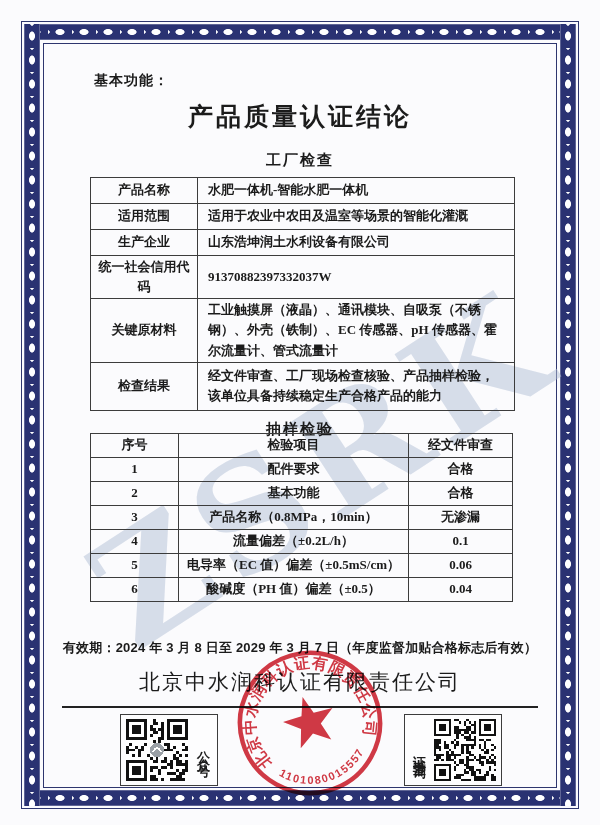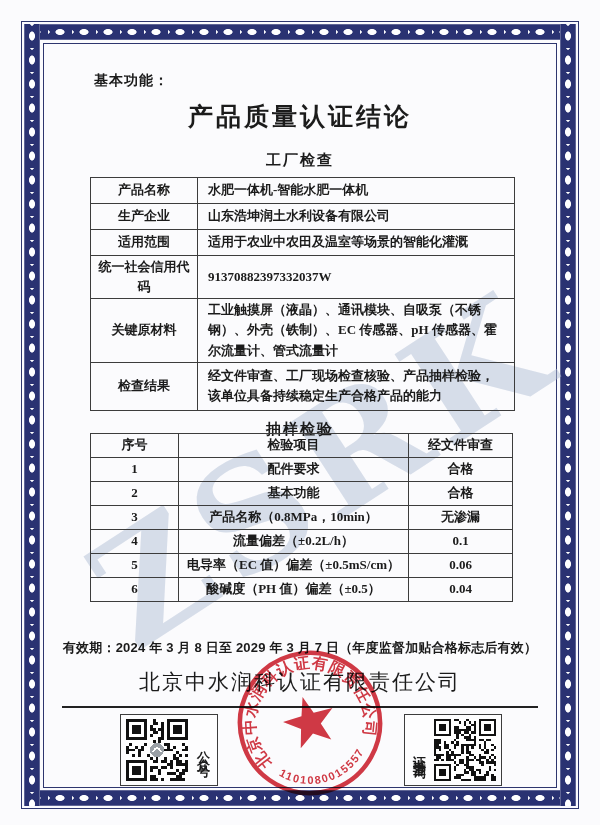--- a/index.html
+++ b/index.html
@@ -104,26 +104,26 @@
       <colgroup>
           <col>
           <col>
         </colgroup>
       <tbody>
         <tr class="r1">
           <td class="lbl">产品名称</td>
           <td class="val">水肥一体机-智能水肥一体机</td>
         </tr>
         <tr class="r1">
+          <td class="lbl">适用范围</td>
+          <td class="val">适用于农业中农田及温室等场景的智能化灌溉</td>
+        </tr>
+        <tr class="r1">
           <td class="lbl">生产企业</td>
           <td class="val">山东浩坤润土水利设备有限公司</td>
-        </tr>
-        <tr class="r1">
-          <td class="lbl">适用范围</td>
-          <td class="val">适用于农业中农田及温室等场景的智能化灌溉</td>
         </tr>
         <tr class="r1">
           <td class="lbl">统一社会信用代码</td>
           <td class="val">91370882397332037W</td>
         </tr>
         <tr class="multi2">
           <td class="lbl">关键原材料</td>
           <td class="val">工业触摸屏（液晶）、通讯模块、自吸泵（不锈钢）、外壳（铁制）、EC 传感器、pH 传感器、霍尔流量计、管式流量计</td>
         </tr>
         <tr class="multi2">

